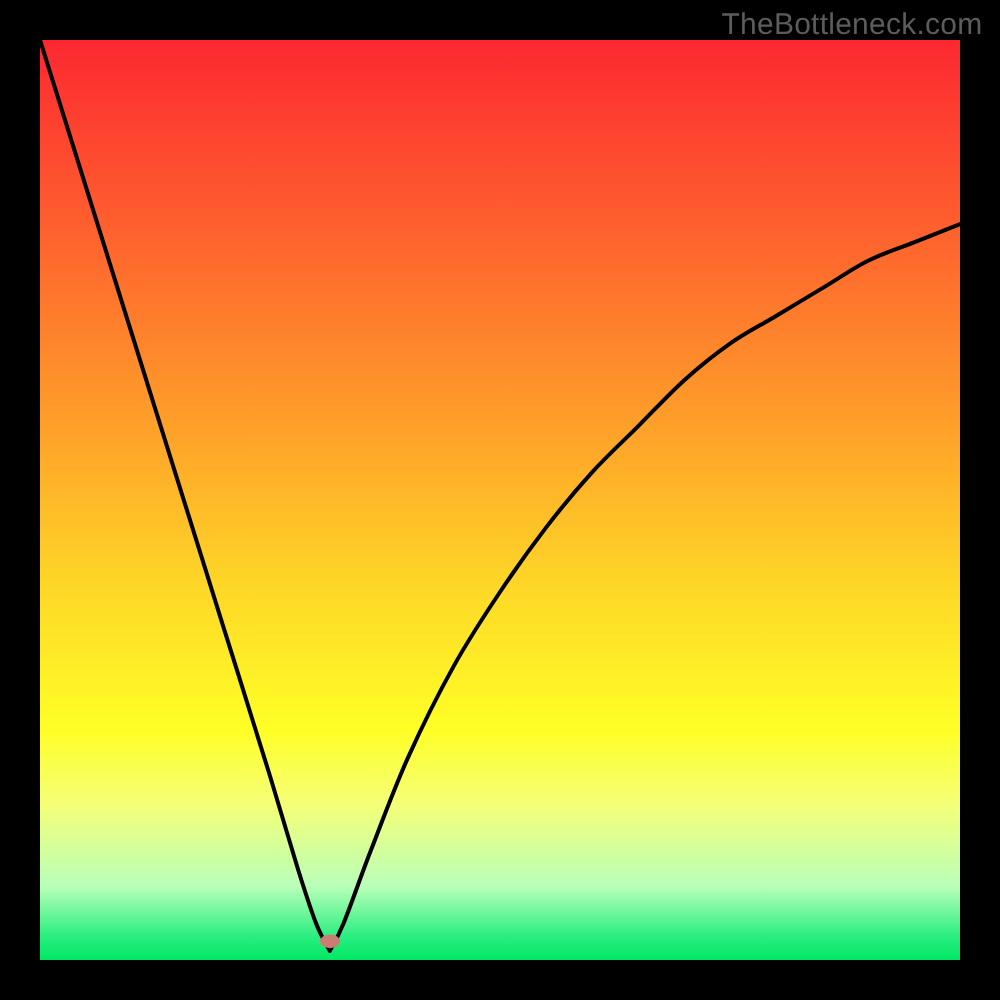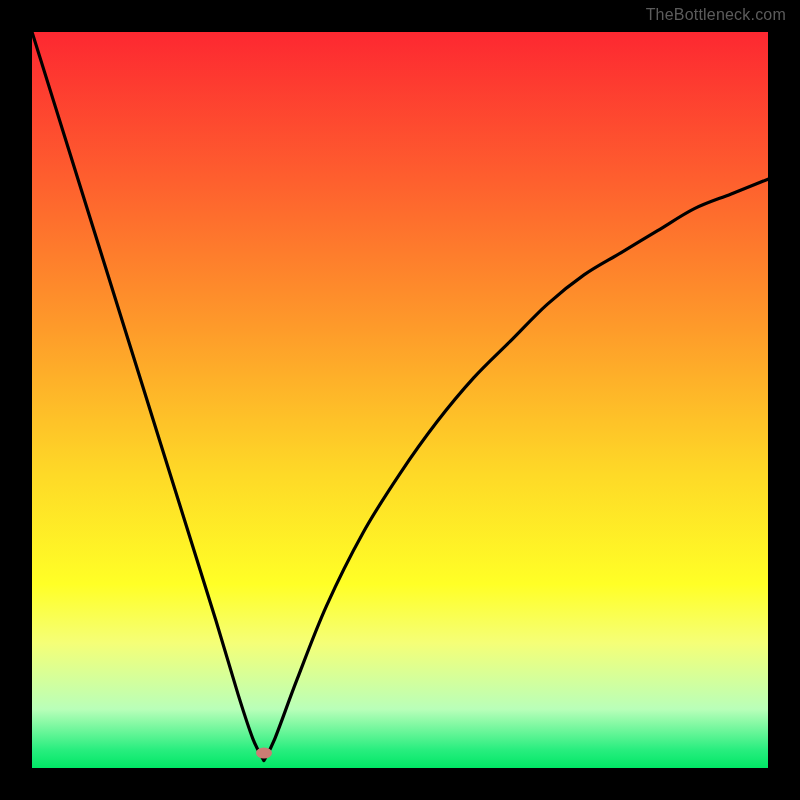--- a/index.html
+++ b/index.html
@@ -28,21 +28,21 @@
       #B9FFB9 92%,
       #29EE7F 97.5%,
       #00E765 100%
     );
   }
   .watermark {
     position: absolute;
     top: 6px;
     right: 14px;
     color: #5c5c5c;
-    font-size: 16px;
+    font-size: 24px;
     font-weight: 500;
     letter-spacing: 0.2px;
     user-select: none;
   }
   .curve {
     position: absolute;
     left: 0;
     top: 0;
     width: 736px;
     height: 736px;

